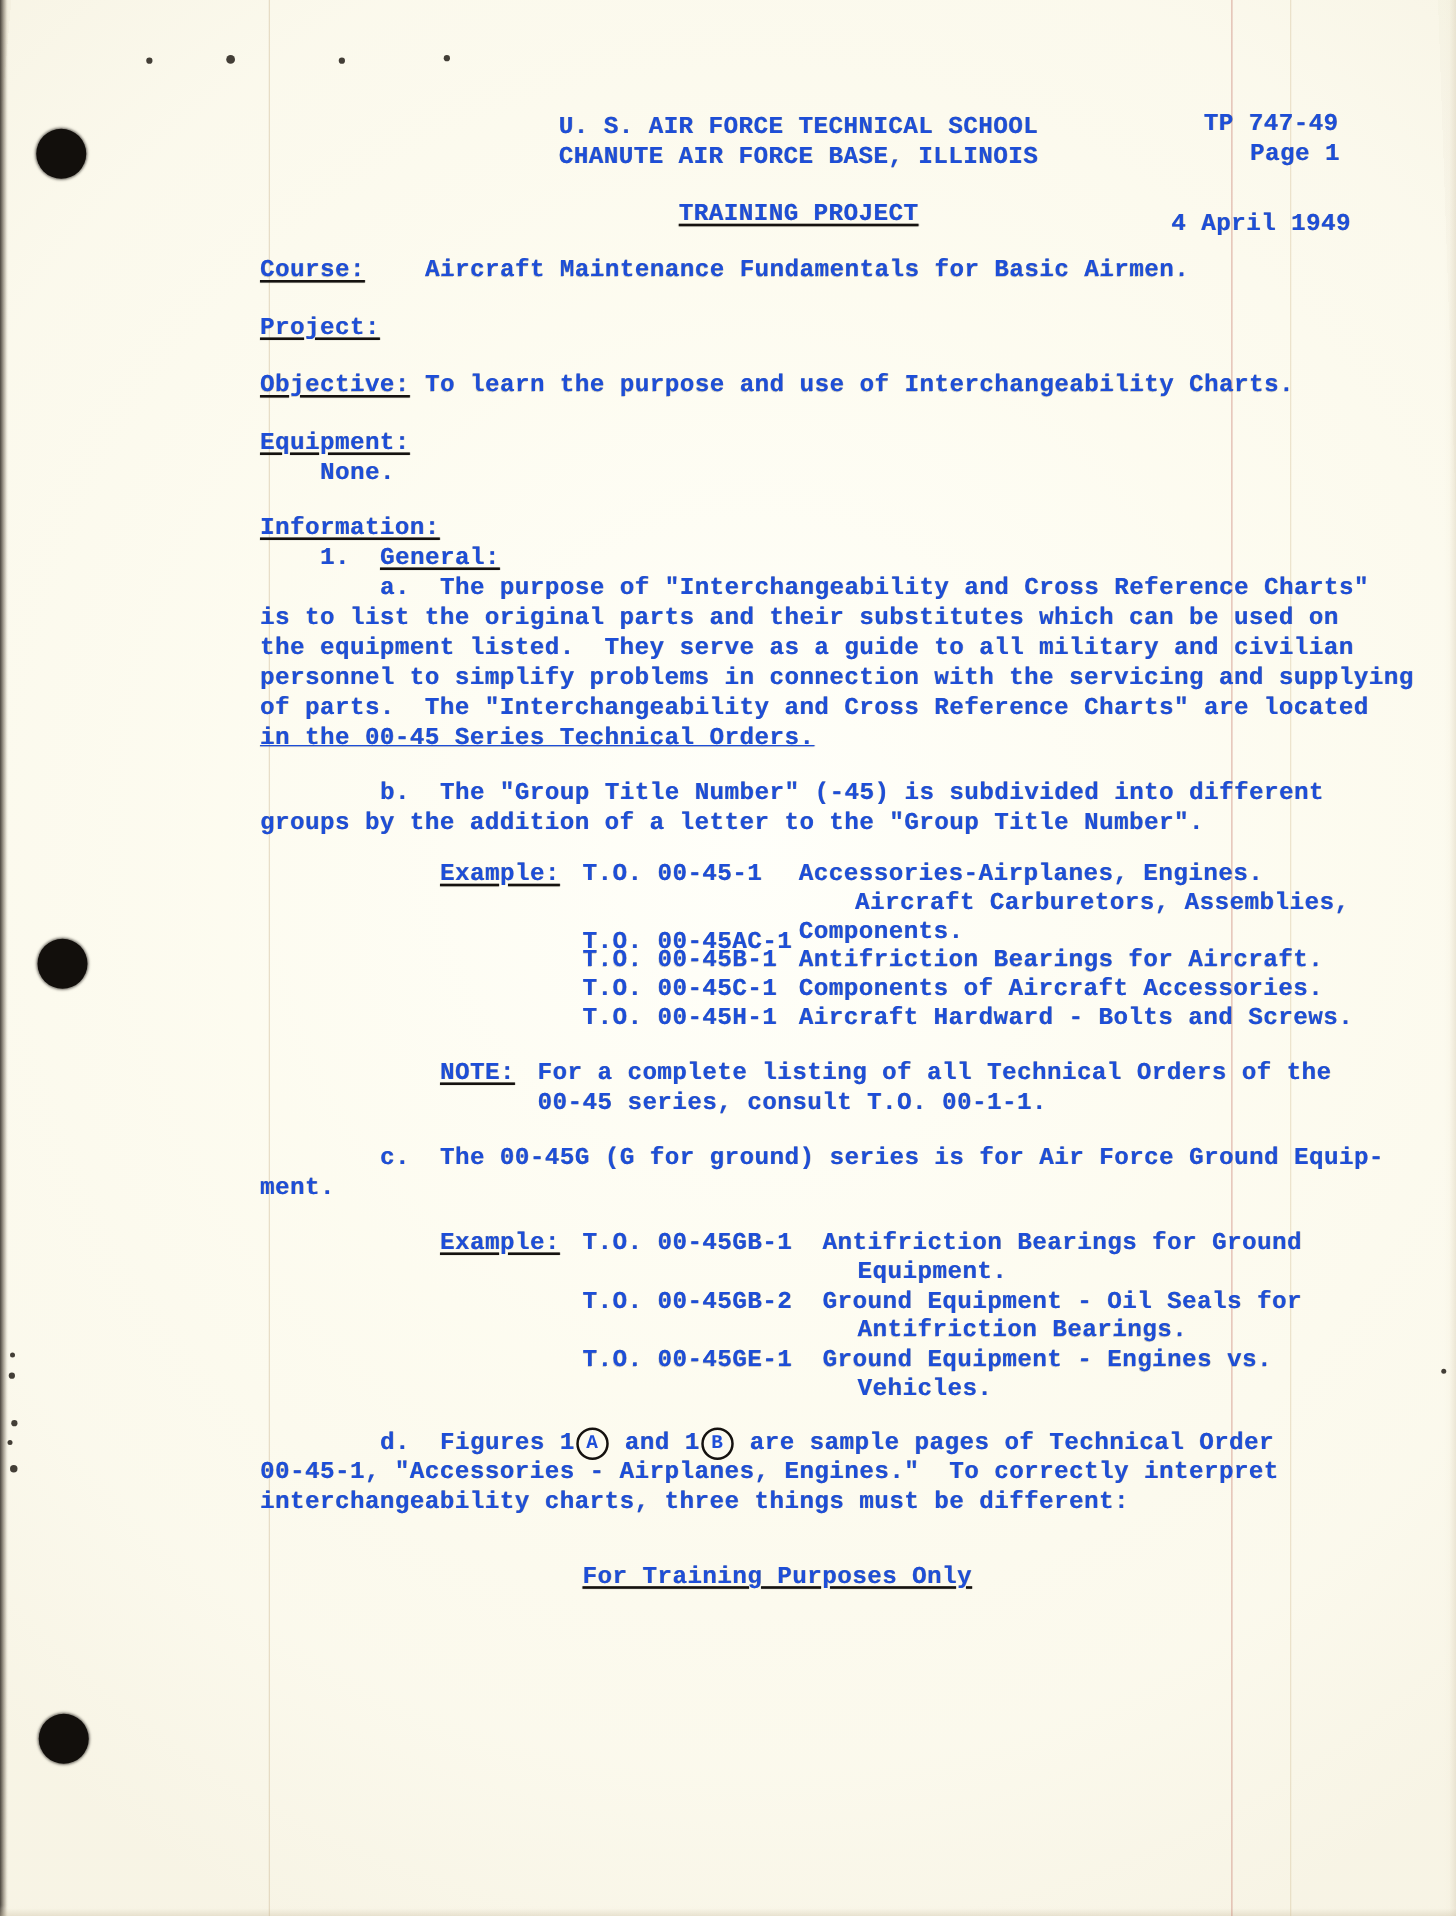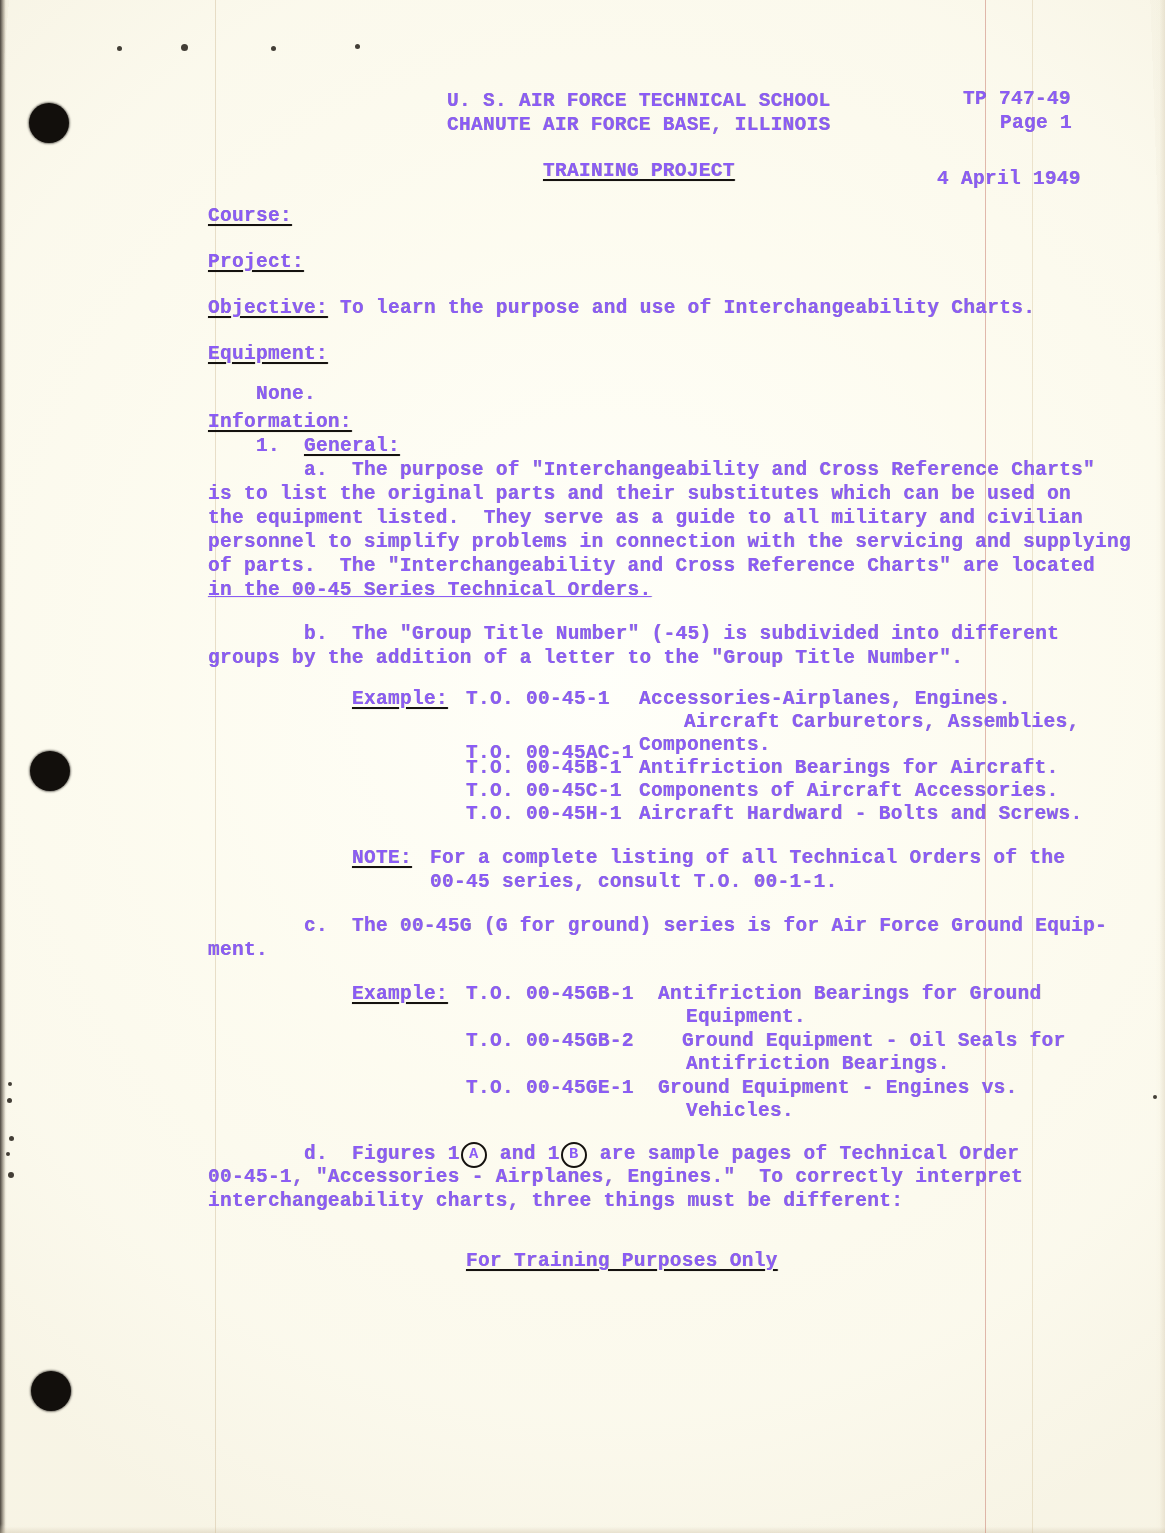--- a/index.html
+++ b/index.html
@@ -109,21 +109,21 @@
     z-index: 5;
   }
 
   .ln {
     position: absolute;
     white-space: pre;
     font-size: 19.4px;
     line-height: 23px;
     letter-spacing: 0.35px;
     font-weight: 700;
-    color: #8b5cf6;
+    color: #1d4ed8;
     text-shadow:
       0.35px 0 0 rgba(20,18,16,0.34),
       -0.3px 0.25px 0 rgba(20,18,16,0.20);
   }
 
   
   .u {
     text-decoration: underline;
     text-decoration-thickness: 2.2px;
     text-underline-offset: 2.5px;
@@ -188,28 +188,29 @@
     <div class="ln" style="left:447px; top:90px;">U. S. AIR FORCE TECHNICAL SCHOOL</div>
     <div class="ln" style="left:447px; top:114px;">CHANUTE AIR FORCE BASE, ILLINOIS</div>
 
     <div class="ln" style="left:963px; top:88px;">TP 747-49</div>
     <div class="ln" style="left:1000px; top:112px;">Page 1</div>
     <div class="ln" style="left:937px; top:136px;margin-top:32px;">4 April 1949</div>
 
     <div class="ln u" style="left:543px; top:160px;">TRAINING PROJECT</div>
 
     <div class="ln u" style="left:208px; top:205px;">Course:</div>
+    <div class="ln" style="left:340px; top:205px;">Aircraft Maintenance Fundamentals for Basic Airmen.</div>
 
     <div class="ln u" style="left:208px; top:251px;">Project:</div>
 
     <div class="ln u" style="left:208px; top:297px;">Objective:</div>
     <div class="ln" style="left:340px; top:297px;">To learn the purpose and use of Interchangeability Charts.</div>
 
     <div class="ln u" style="left:208px; top:343px;">Equipment:</div>
-    <div class="ln" style="left:256px; top:367px;margin-top:16px;">None.</div>
+    <div class="ln" style="left:256px; top:367px;">None.</div>
 
     <div class="ln u" style="left:208px; top:411px;">Information:</div>
 
     <div class="ln" style="left:256px; top:435px;">1.</div>
     <div class="ln u" style="left:304px; top:435px;">General:</div>
 
     <div class="ln" style="left:304px; top:459px;">a.  The purpose of "Interchangeability and Cross Reference Charts"</div>
     <div class="ln" style="left:208px; top:483px;">is to list the original parts and their substitutes which can be used on</div>
     <div class="ln" style="left:208px; top:507px;">the equipment listed.  They serve as a guide to all military and civilian</div>
     <div class="ln" style="left:208px; top:531px;">personnel to simplify problems in connection with the servicing and supplying</div>
@@ -244,21 +245,21 @@
     <div class="ln" style="left:304px; top:915px;">c.  The 00-45G (G for ground) series is for Air Force Ground Equip-</div>
     <div class="ln" style="left:208px; top:939px;">ment.</div>
 
     <div class="ln u" style="left:352px; top:983px;">Example:</div>
 
     <div class="ln" style="left:466px; top:983px;">T.O. 00-45GB-1</div>
     <div class="ln" style="left:658px; top:983px;">Antifriction Bearings for Ground</div>
     <div class="ln" style="left:686px; top:1006px;">Equipment.</div>
 
     <div class="ln" style="left:466px; top:1030px;">T.O. 00-45GB-2</div>
-    <div class="ln" style="left:658px; top:1030px;margin-left:24px;">Ground Equipment - Oil Seals for</div>
+    <div class="ln" style="left:658px; top:1030px;">Ground Equipment - Oil Seals for</div>
     <div class="ln" style="left:686px; top:1053px;">Antifriction Bearings.</div>
 
     <div class="ln" style="left:466px; top:1077px;">T.O. 00-45GE-1</div>
     <div class="ln" style="left:658px; top:1077px;">Ground Equipment - Engines vs.</div>
     <div class="ln" style="left:686px; top:1100px;">Vehicles.</div>
 
     <div class="ln" style="left:304px; top:1142px;"><span>d.  Figures 1</span><span class="circled">A</span><span> and 1</span><span class="circled">B</span><span> are sample pages of Technical Order</span></div>
 
     <div class="ln" style="left:208px; top:1166px;">00-45-1, "Accessories - Airplanes, Engines."  To correctly interpret</div>
     <div class="ln" style="left:208px; top:1190px;">interchangeability charts, three things must be different:</div>

